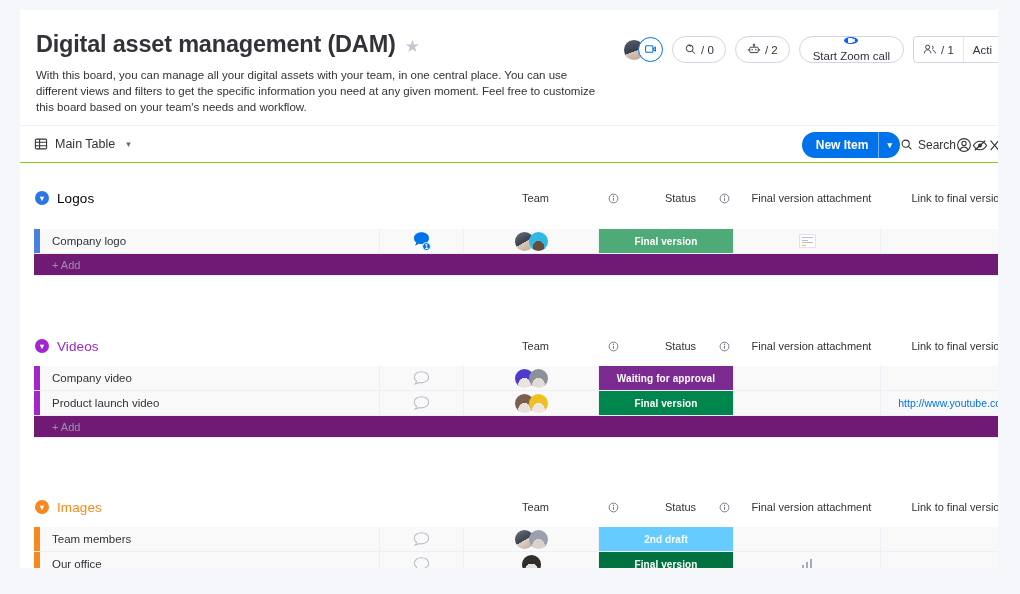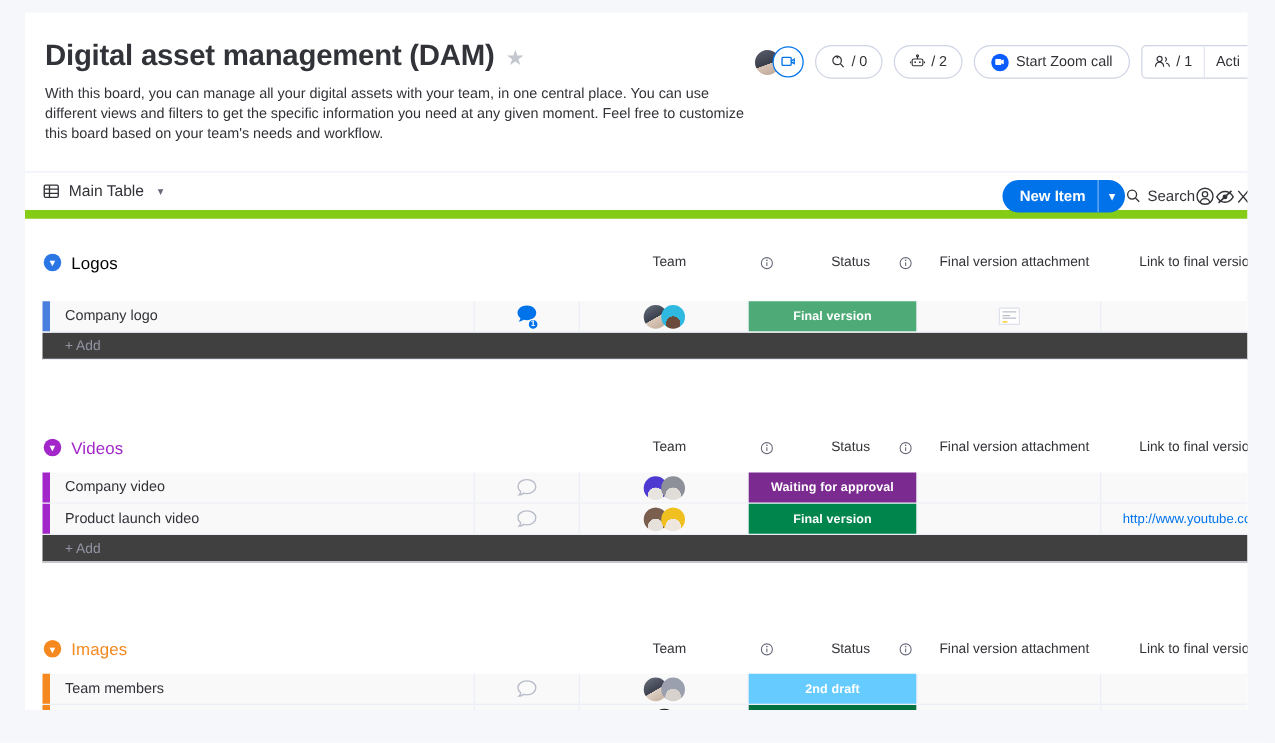--- a/index.html
+++ b/index.html
@@ -55,41 +55,41 @@
     background: #fff; color: #0073ea; font-size: 11px; position: relative; z-index:2;
   }
 
   .pill {
     height: 27px; border: 1px solid #d0d4e4; border-radius: 16px;
     display: flex; align-items: center; gap: 4px;
     padding: 0 11px; font-size: 11.5px; color: #323338; background:#fff;
     white-space: nowrap;
   }
   .pill svg { display:block; }
-  .pill.zoom { padding: 0 13px; gap: 6px; }
+  .pill.zoom { padding: 0 13px; gap: 6px; flex-direction: column; }
   .zoom-dot {
     width: 14px; height: 14px; border-radius: 50%; background:#0b5cff;
     display:flex; align-items:center; justify-content:center;
   }
   .zoom-dot::after{
     content:""; width:7px; height:5px; background:#fff; border-radius:1px;
     clip-path: polygon(0 0, 68% 0, 68% 28%, 100% 8%, 100% 92%, 68% 72%, 68% 100%, 0 100%);
   }
   .members-pill {
     height: 27px; border: 1px solid #d0d4e4; border-radius: 4px;
     display: flex; align-items: center; font-size: 11.5px; color:#323338; background:#fff;
     overflow:hidden;
   }
   .members-pill .seg { padding: 0 9px; display:flex; align-items:center; gap:4px; height:100%; }
   .members-pill .seg + .seg { border-left: 1px solid #e3e6f0; }
 
   
   .toolbar {
-    position: relative; margin-top: 22px; height: 38px;
-    border-top: 1px solid #eceff5; border-bottom: 7px solid #84cc16;
+    position: relative; margin-top: 10px; height: 38px;
+    border-top: 1px solid #eceff5; border-bottom: 1px solid #84cc16;
     display: flex; align-items: center; padding-left: 14px;
   }
   .view-tab { display: flex; align-items: center; gap: 7px; font-size: 12.5px; color:#323338; }
   .chev { font-size: 9px; color:#676879; margin-left:4px; }
 
   .toolbar-right {
     position: absolute; right: -4px; top: 0; height: 38px;
     display: flex; align-items: center; 
   }
   .new-item {
@@ -139,21 +139,21 @@
   .c-status  { flex: 0 0 135px; padding: 0; }
   .c-att     { flex: 0 0 147px; }
   .c-link    { flex: 0 0 147px; }
 
   .status-chip {
     width: 100%; height: 100%; display:flex; align-items:center; justify-content:center;
     color:#fff; font-size: 10px; font-weight: bold; letter-spacing: .1px;
   }
 
   .add-row {
-    display:flex; align-items:center; height: 22px; background:#404040;
+    display:flex; align-items:center; height: 22px; background:#701a75;
     border-bottom: 1px solid #eceff5;
   }
   .add-row .row-stripe { opacity: .45; }
   .add-label { padding-left: 12px; font-size: 11px; color: #9395a4; }
 
   
   .team-avs { display:flex; align-items:center; }
   .t-av { width: 19px; height: 19px; border-radius:50%; display:block; }
   .t-av + .t-av { margin-left: -5px; }
 

